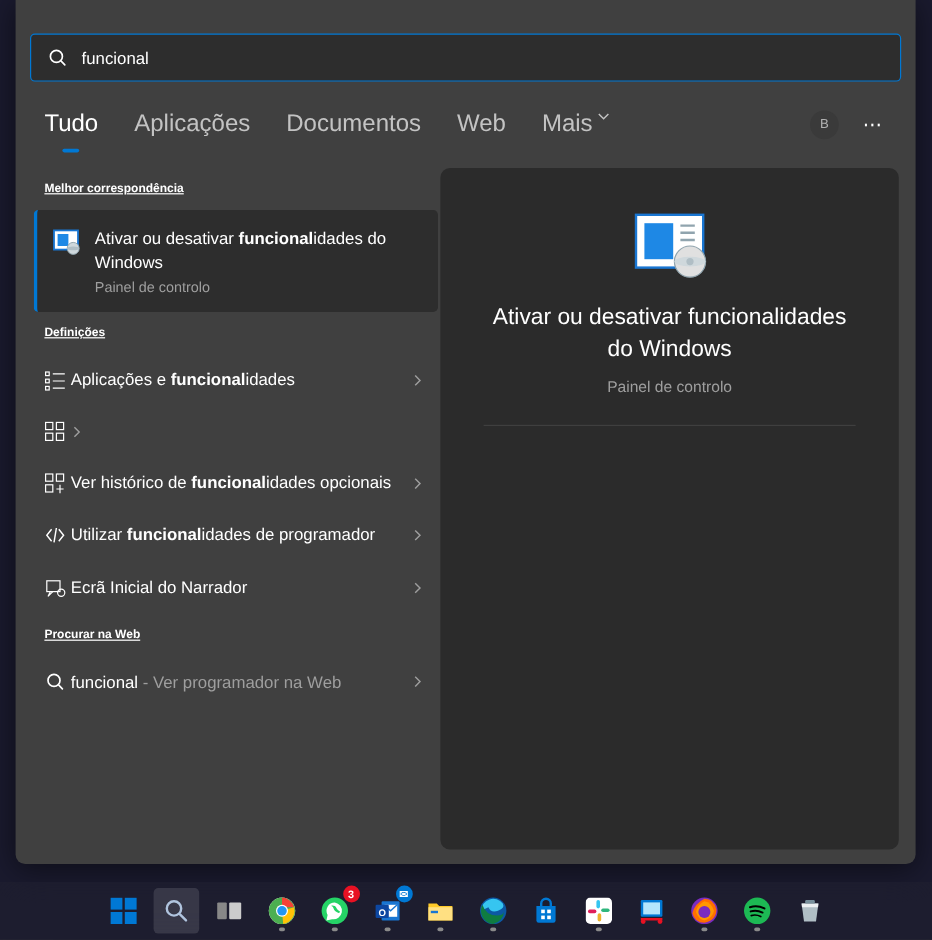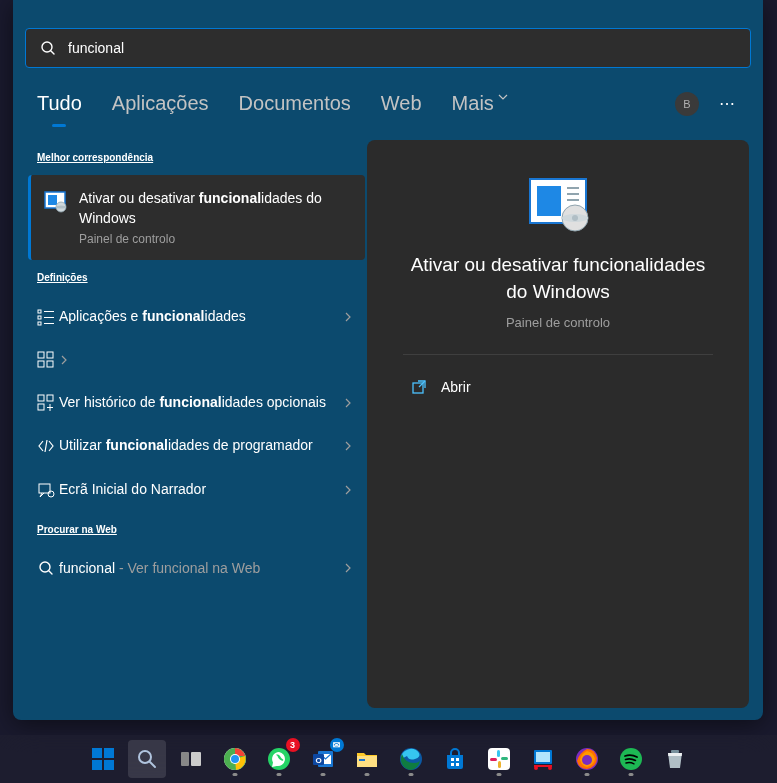--- a/index.html
+++ b/index.html
@@ -1,17 +1,17 @@
 <!DOCTYPE html>
 <html><head>
 <meta charset="utf-8">
 <style>
 * { margin: 0; padding: 0; box-sizing: border-box; font-family: 'Segoe UI', sans-serif; }
 body { background: #1a1a2e; width: 777px; height: 783px; overflow: hidden; position: relative; }
-.search-panel { width: 750px; height: 720px; position: absolute; top: 0; left: 13px; background: #0c4a6e; border-radius: 0 0 8px 8px; box-shadow: 0 4px 24px rgba(0,0,0,0.5); display: flex; flex-direction: column; }
+.search-panel { width: 750px; height: 720px; position: absolute; top: 0; left: 13px; background: #404040; border-radius: 0 0 8px 8px; box-shadow: 0 4px 24px rgba(0,0,0,0.5); display: flex; flex-direction: column; }
 .search-row { padding: 28px 12px 12px 12px; }
 .search-box { background: #2d2d2d; border: 1px solid #0078d4; border-radius: 4px; height: 40px; display: flex; align-items: center; padding: 0 14px; }
 .search-box svg { flex-shrink: 0; margin-right: 12px; }
 .search-input { background: transparent; border: none; outline: none; color: #fff; font-size: 14px; flex: 1; }
 .tabs-row { display: flex; align-items: center; padding: 0 24px; border-bottom: 1px solid rgba(255,255,255,0); height: 48px; }
 .tab { color: #c3c3c3; font-size: 20px; padding: 10px 0; margin-right: 30px; cursor: pointer; position: relative; }
 .tab.active { color: #fff; }
 .tab.active::after { content: ''; position: absolute; bottom: -2px; left: 50%; transform: translateX(-50%); width: 14px; height: 3px; background: #0078d4; border-radius: 2px; }
 .tab-more { display: flex; align-items: flex-start; gap: 4px; }
 .tabs-right { margin-left: auto; display: flex; align-items: center; gap: 16px; }
@@ -171,21 +171,21 @@
         </div>
 
       <div class="section-title">Procurar na Web</div>
       <div class="list-item">
         <span class="li-icon">
           <svg width="16" height="16" viewBox="0 0 16 16" fill="none">
               <circle cx="7" cy="7" r="5" stroke="#fff" stroke-width="1.4"></circle>
               <line x1="11" y1="11" x2="14" y2="14" stroke="#fff" stroke-width="1.4" stroke-linecap="round"></line>
             </svg>
         </span>
-        <span class="li-label"><span>funcional</span><span class="web-sub"> - Ver funcional na Web</span></span>
+        <span class="li-label"><span>funcional</span><span class="web-sub"> - Ver programador na Web</span></span>
         <span class="li-chevron">
           <svg width="10" height="10" viewBox="0 0 10 10">
               <path d="M3 1 L7 5 L3 9" stroke="#9e9e9e" stroke-width="1.2" fill="none"></path>
             </svg>
         </span>
       </div>
     </div>
 
     <div class="right-col">
       <div class="preview-card">
@@ -197,28 +197,20 @@
               <line x1="40" y1="18" x2="52" y2="18" stroke="#90a4ae" stroke-width="2"></line>
               <line x1="40" y1="24" x2="52" y2="24" stroke="#90a4ae" stroke-width="2"></line>
               <circle cx="48" cy="42" r="13" fill="#e0e0e0" stroke="#90a4ae" stroke-width="1"></circle>
               <ellipse cx="48" cy="42" rx="13" ry="4" fill="#cfd8dc"></ellipse>
               <circle cx="48" cy="42" r="3" fill="#b0bec5"></circle>
             </svg>
         </div>
         <div class="preview-title">Ativar ou desativar funcionalidades do Windows</div>
         <div class="preview-sub">Painel de controlo</div>
         <hr class="preview-hr">
-        <div class="action-row">
-          <svg class="action-icon" width="16" height="16" viewBox="0 0 16 16" fill="none">
-              <rect x="2" y="4" width="10" height="10" stroke="#4cc2ff" stroke-width="1.3"></rect>
-              <path d="M7 2 H14 V9" stroke="#4cc2ff" stroke-width="1.3" fill="none"></path>
-              <path d="M14 2 L8 8" stroke="#4cc2ff" stroke-width="1.3"></path>
-            </svg>
-          <span>Abrir</span>
-        </div>
       </div>
     </div>
   </div>
 </div>
 
 <div class="taskbar">
   <div class="tb-icon">
     <svg width="22" height="22" viewBox="0 0 22 22">
         <rect x="0" y="0" width="10" height="10" fill="#0078d4"></rect>
         <rect x="12" y="0" width="10" height="10" fill="#0078d4"></rect>

